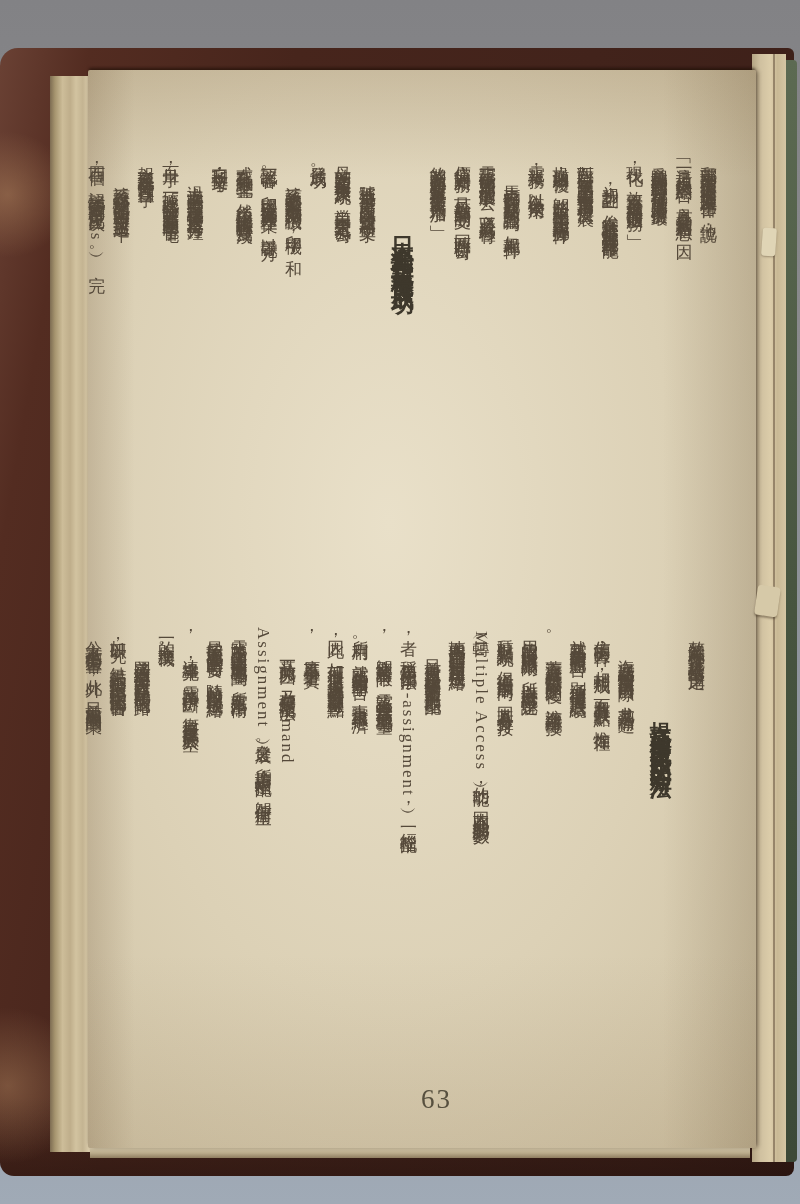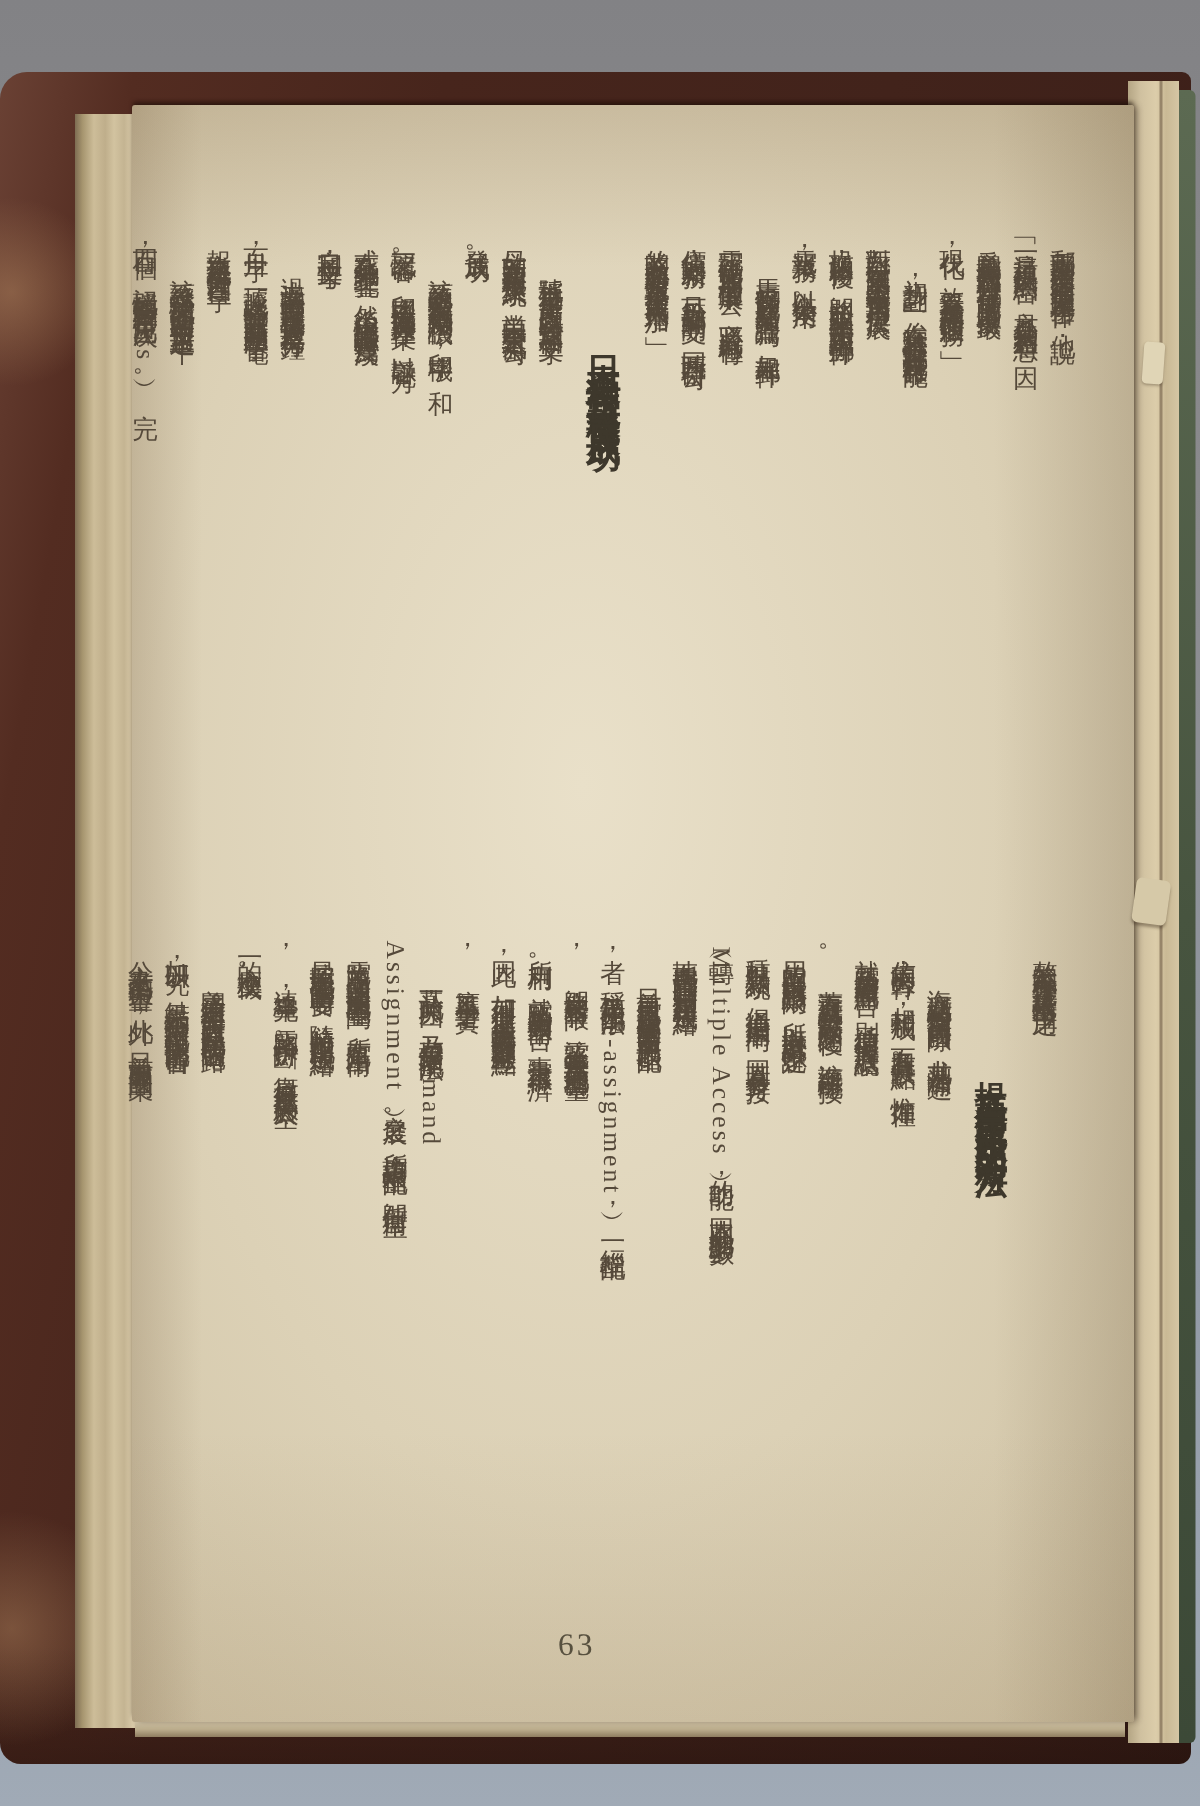--- a/index.html
+++ b/index.html
@@ -71,22 +71,22 @@
   }
   .vtext .heading{
     margin:0 6px;font-weight:bold;color:var(--ink-dark);white-space:pre;
   }
   #text-top{left:94px;top:153px;width:626px;height:473px;}
   #text-top .heading{font-size:23px;letter-spacing:4.5px;padding-top:66px;line-height:34px;}
   #text-bottom{left:86px;top:627px;width:622px;height:460px;}
   #text-bottom .para{line-height:24.2px;}
   #text-bottom .heading{font-size:22px;letter-spacing:4.3px;padding-top:76px;line-height:34px;}
   .page-number{
-    position:absolute;left:372px;top:1084px;width:80px;text-align:left;
-    font-size:21px;letter-spacing:2px;color:#57503f;
+    position:absolute;left:372px;top:1084px;width:80px;text-align:right;
+    font-size:27px;letter-spacing:2px;color:#57503f;
   }
 </style>
 </head>
 <body>
 
 <div class="book-cover"></div>
 <div class="cover-green-edge"></div>
 <div class="page-stack-right"></div>
 <div class="page-stack-left"></div>
 <div class="page-stack-bottom"></div>

